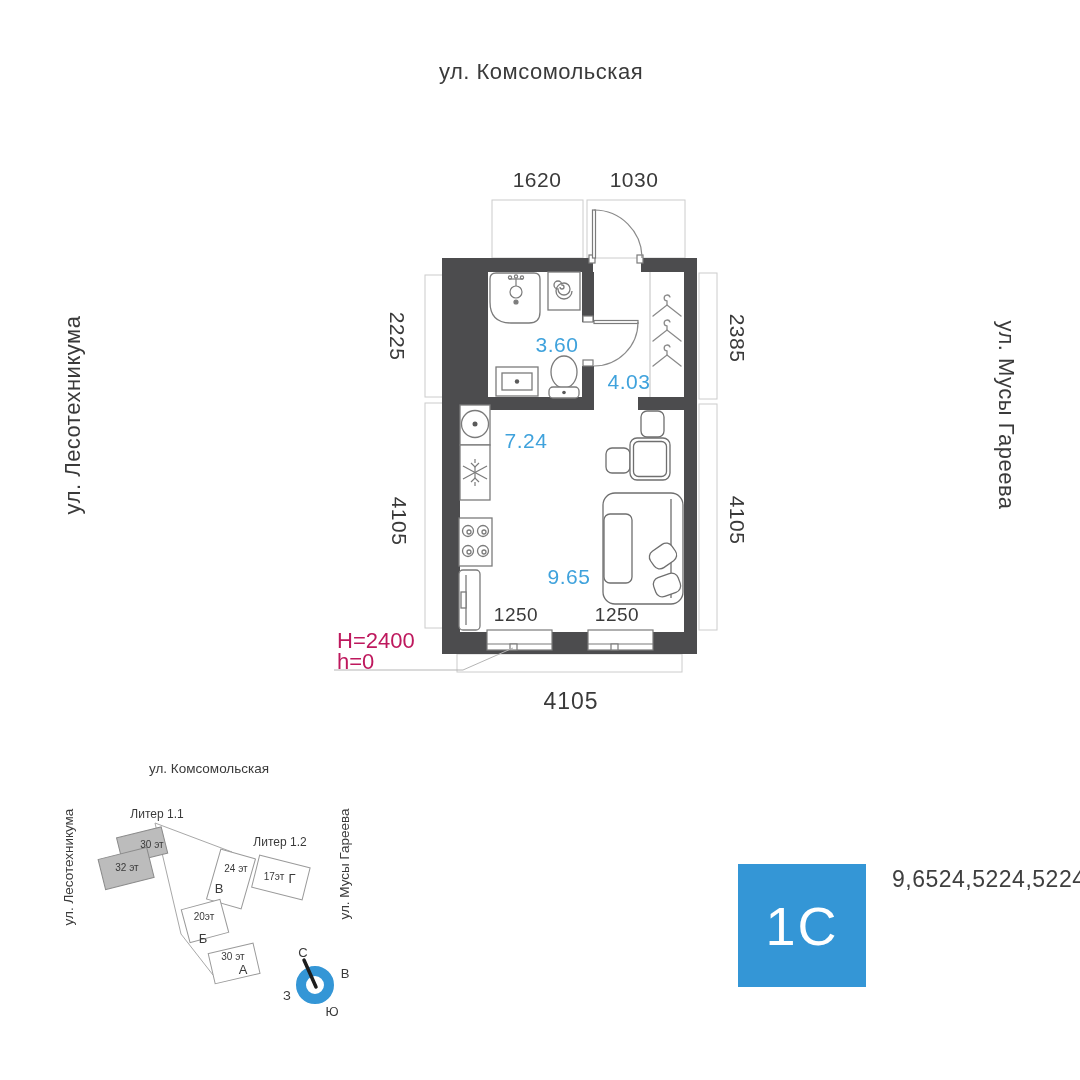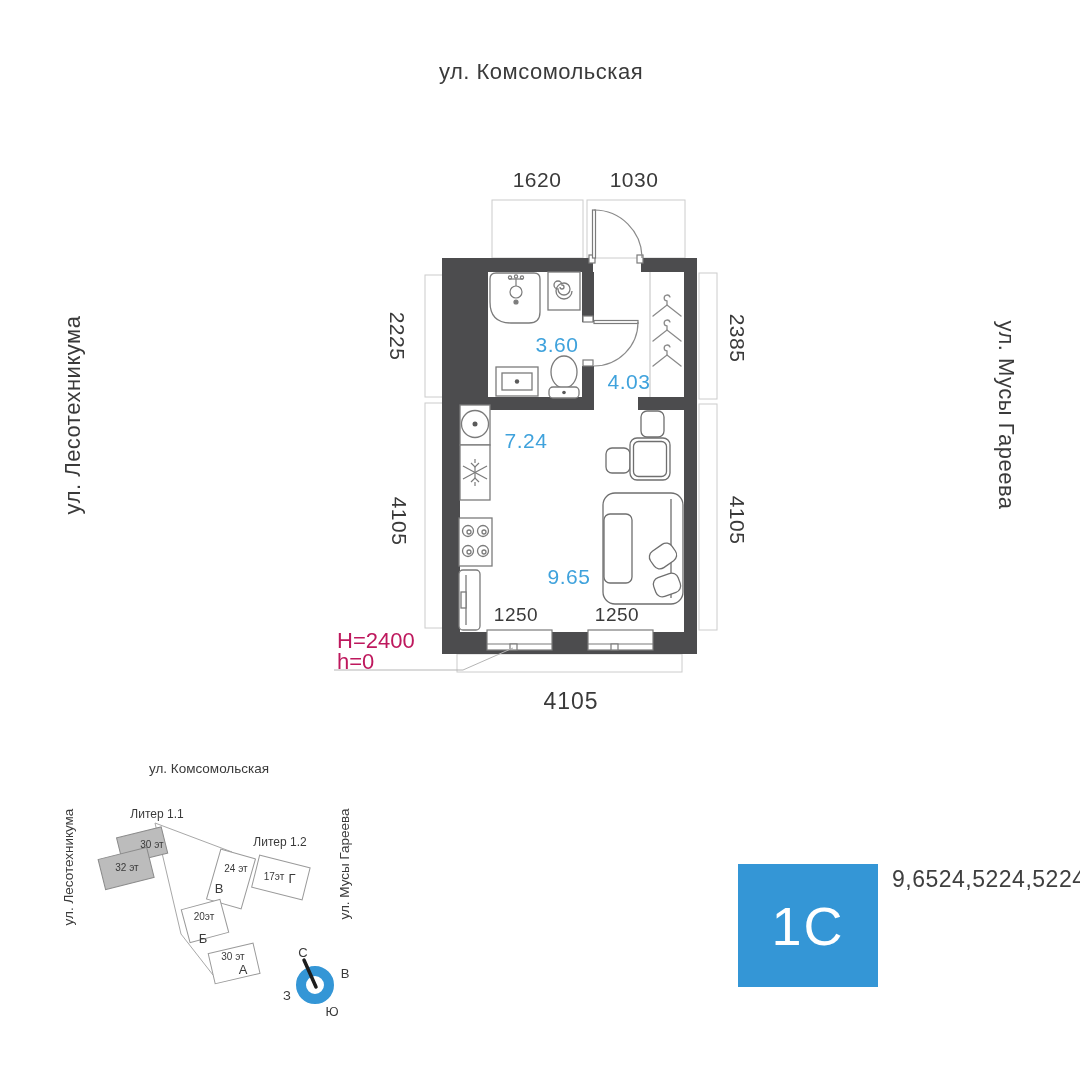--- a/index.html
+++ b/index.html
@@ -14,21 +14,21 @@
   .dim{font-size:21px;letter-spacing:.5px;}
   .dim-b{font-size:23px;letter-spacing:1px;}
   .area{font-size:21px;color:#3fa2dc;letter-spacing:.5px;}
   .windim{font-size:19px;letter-spacing:.5px;}
   .note{position:absolute;font-size:22px;color:#be185d;white-space:nowrap;line-height:1;}
   .mm-street{font-size:13.5px;}
   .mm-liter{font-size:12px;}
   .mm-floors{font-size:10px;}
   .mm-letter{font-size:13px;}
   .mm-compass{font-size:13px;}
-  .unit-badge{position:absolute;left:738px;top:864px;width:140px;height:123px;
+  .unit-badge{position:absolute;left:738px;top:864px;width:128px;height:123px;
       background:#3496d6;display:flex;align-items:center;justify-content:center;}
   .unit-badge span{color:#ffffff;font-size:54px;font-weight:300;letter-spacing:2px;}
   .unit-values{position:absolute;left:892px;top:864px;display:flex;flex-direction:row;}
   .unit-values span{font-size:23px;color:#3f3f3f;line-height:30.5px;letter-spacing:.5px;}
 </style>
 </head>
 <body>
 
 <div class="canvas">
 

